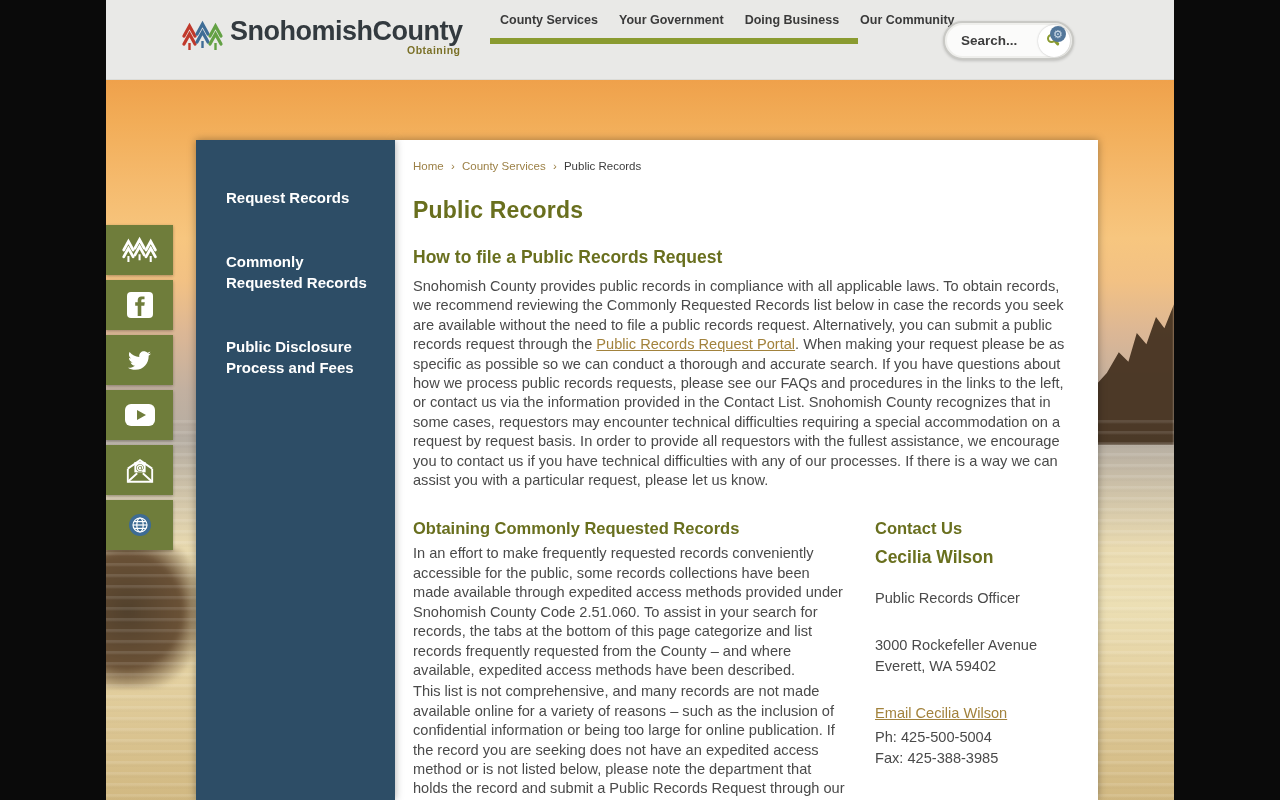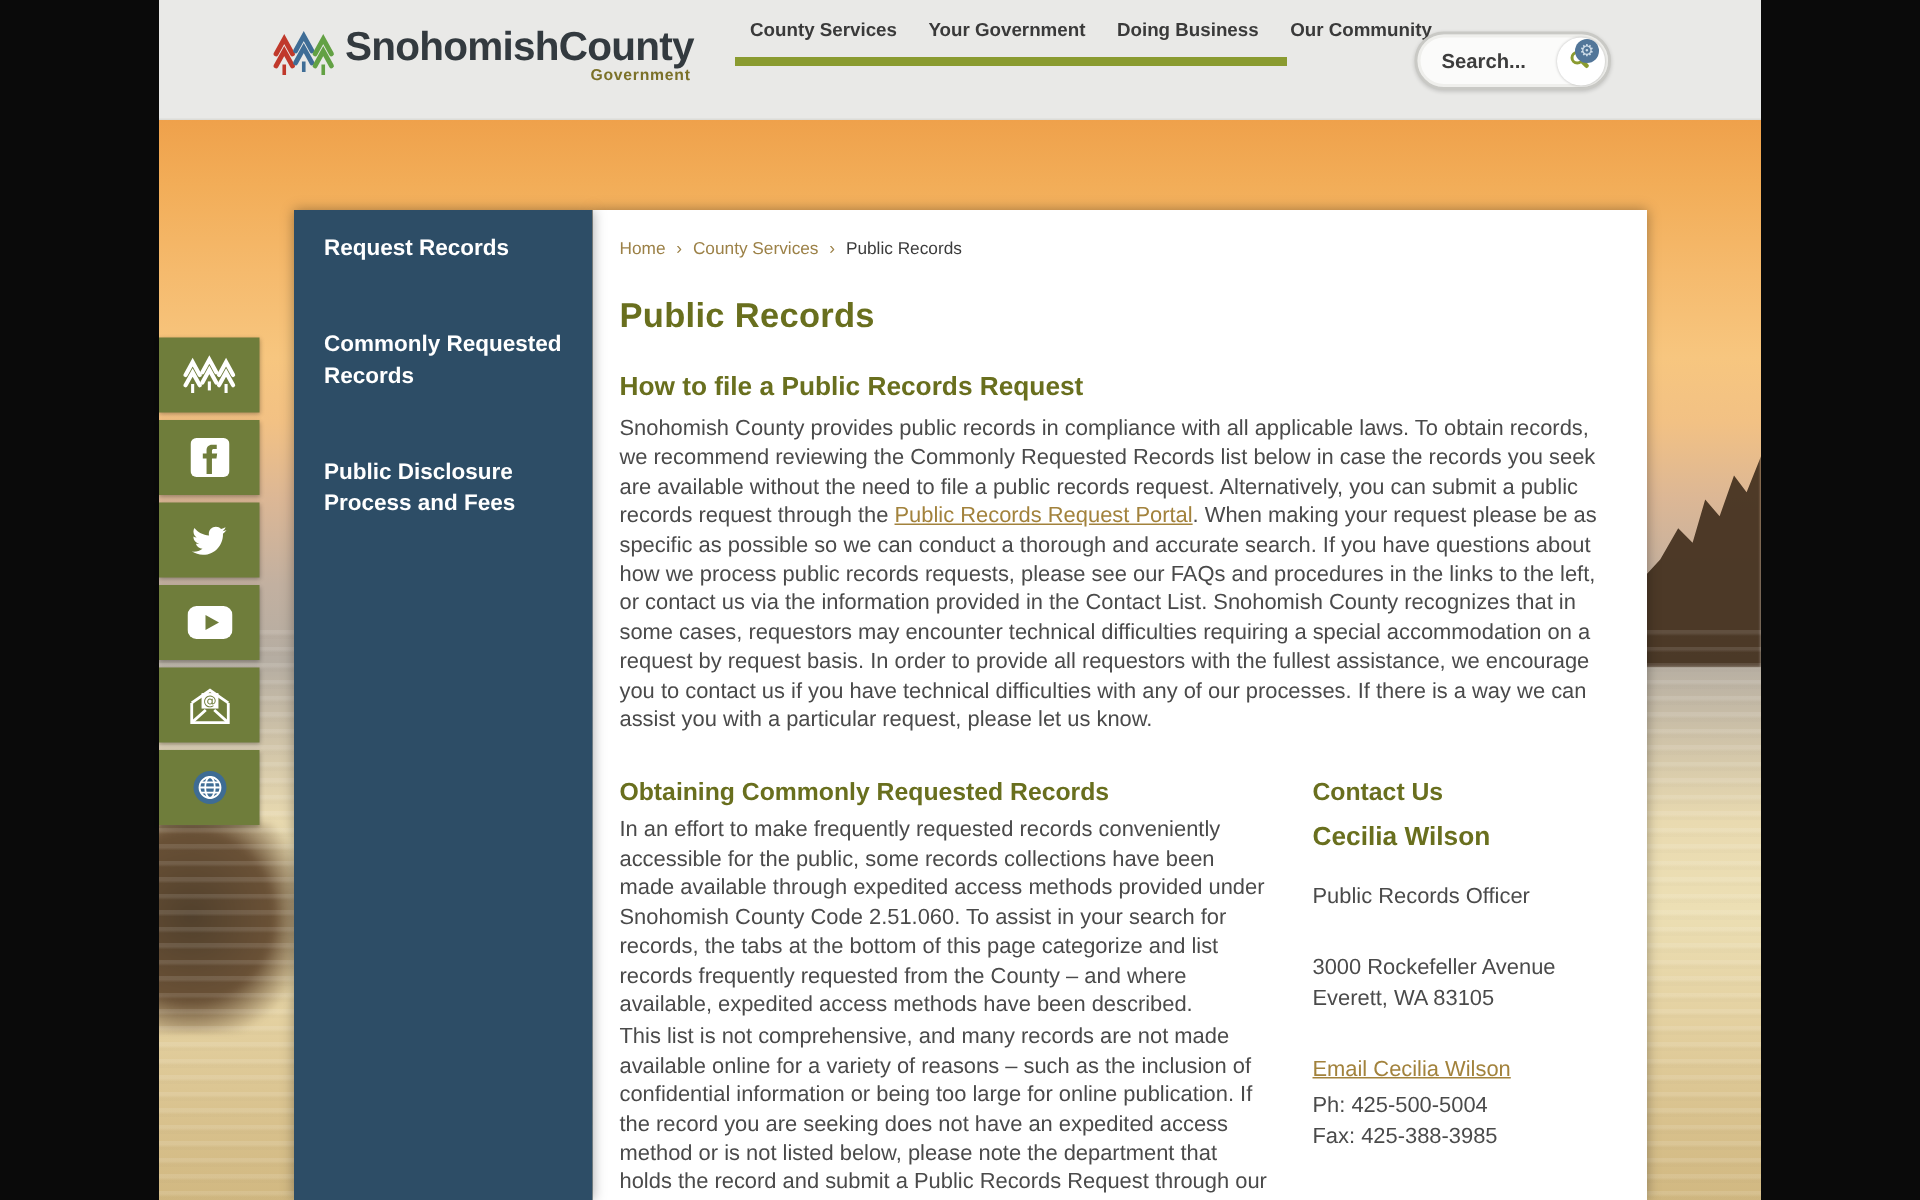--- a/index.html
+++ b/index.html
@@ -56,22 +56,22 @@
   .social { position:absolute; left:0; top:225px; width:67px; z-index:6; }
   .social-btn { width:67px; height:50px; background:#6f7d3b; margin-bottom:5px;
                 display:flex; align-items:center; justify-content:center; cursor:pointer;
                 box-shadow:0 1px 3px rgba(0,0,0,0.3); }
 
   
   .leftnav { position:absolute; left:90px; top:140px; width:199px; height:660px; background:#2d4d66; z-index:4;
              box-shadow:0 0 8px rgba(0,0,0,0.35); }
   .leftnav ul { list-style:none; padding-top:15px; }
   .leftnav li { margin-bottom:42px; }
-  .leftnav a { display:block; padding:0 20px 0 20px; color:#fff; font-size:15px; font-weight:bold;
-               line-height:21.5px; text-decoration:none; cursor:pointer; }
+  .leftnav a { display:block; padding:0 20px 0 30px; color:#fff; font-size:15px; font-weight:bold;
+               line-height:21.5px; text-decoration:none; cursor:pointer;margin-top:32px; }
 
   
   .content { position:absolute; left:289px; top:140px; width:703px; height:660px; background:#fff; z-index:3;
              padding:20px 18px 0 18px; overflow:hidden; box-shadow:0 0 8px rgba(0,0,0,0.35); }
 
   .breadcrumb { font-size:11.5px; color:#8a8a8a; }
   .breadcrumb a { color:#9c8147; text-decoration:none; cursor:pointer; }
   .breadcrumb .sep { color:#9c8147; margin:0 4px; }
   .breadcrumb .current { color:#3c3c3c; }
 
@@ -117,21 +117,21 @@
           <path d="M15 22 L20.5 12 L26 22" stroke="#3f6d96"></path>
           <path d="M28 16 L33.5 6 L39 16" stroke="#63a144"></path>
           <path d="M28 24 L33.5 14 L39 24" stroke="#63a144"></path>
         </g>
         <rect x="6.3" y="23" width="2.4" height="7" fill="#c0392b"></rect>
         <rect x="19.3" y="21" width="2.4" height="7" fill="#3f6d96"></rect>
         <rect x="32.3" y="23" width="2.4" height="7" fill="#63a144"></rect>
       </svg>
       <div class="logo-textwrap">
         <div class="logo-title">SnohomishCounty</div>
-        <div class="logo-sub">Government</div>
+        <div class="logo-sub">Obtaining</div>
       </div>
     </div>
 
     <nav class="topnav">
       <a>County Services</a>
       <a>Your Government</a>
       <a>Doing Business</a>
       <a>Our Community</a>
     </nav>
     <div class="topnav-bar"></div>
@@ -236,21 +236,21 @@
         <p>In an effort to make frequently requested records conveniently accessible for the public, some records collections have been made available through expedited access methods provided under Snohomish County Code 2.51.060. To assist in your search for records, the tabs at the bottom of this page categorize and list records frequently requested from the County – and where available, expedited access methods have been described.</p>
         <p><span>This list is not comprehensive, and many records are not made available online for a variety of reasons – such as the inclusion of confidential information or being too large for online publication. If the record you are seeking does not have an expedited access method or is not listed below, please note the department that holds the record and submit a Public Records Request through our </span><a class="goldlink">Public Records Request Portal</a><span>. Most records can be obtained in this way, though there are some exemptions to disclosure as determined by state and federal law.</span></p>
       </div>
 
       <div class="col-right">
         <h2 class="sub">Contact Us</h2>
         <h2 class="contact-name">Cecilia Wilson</h2>
         <p class="officer">Public Records Officer</p>
         <div class="addr">
           <div>3000 Rockefeller Avenue</div>
-          <div>Everett, WA 83105</div>
+          <div>Everett, WA 59402</div>
         </div>
         <a class="goldlink email-link">Email Cecilia Wilson</a>
         <p class="phone-line">Ph: 425-500-5004</p>
         <p class="fax-line">Fax: 425-388-3985</p>
         <h2 class="hours">Hours</h2>
         
       </div>
     </div>
 
   </div>

